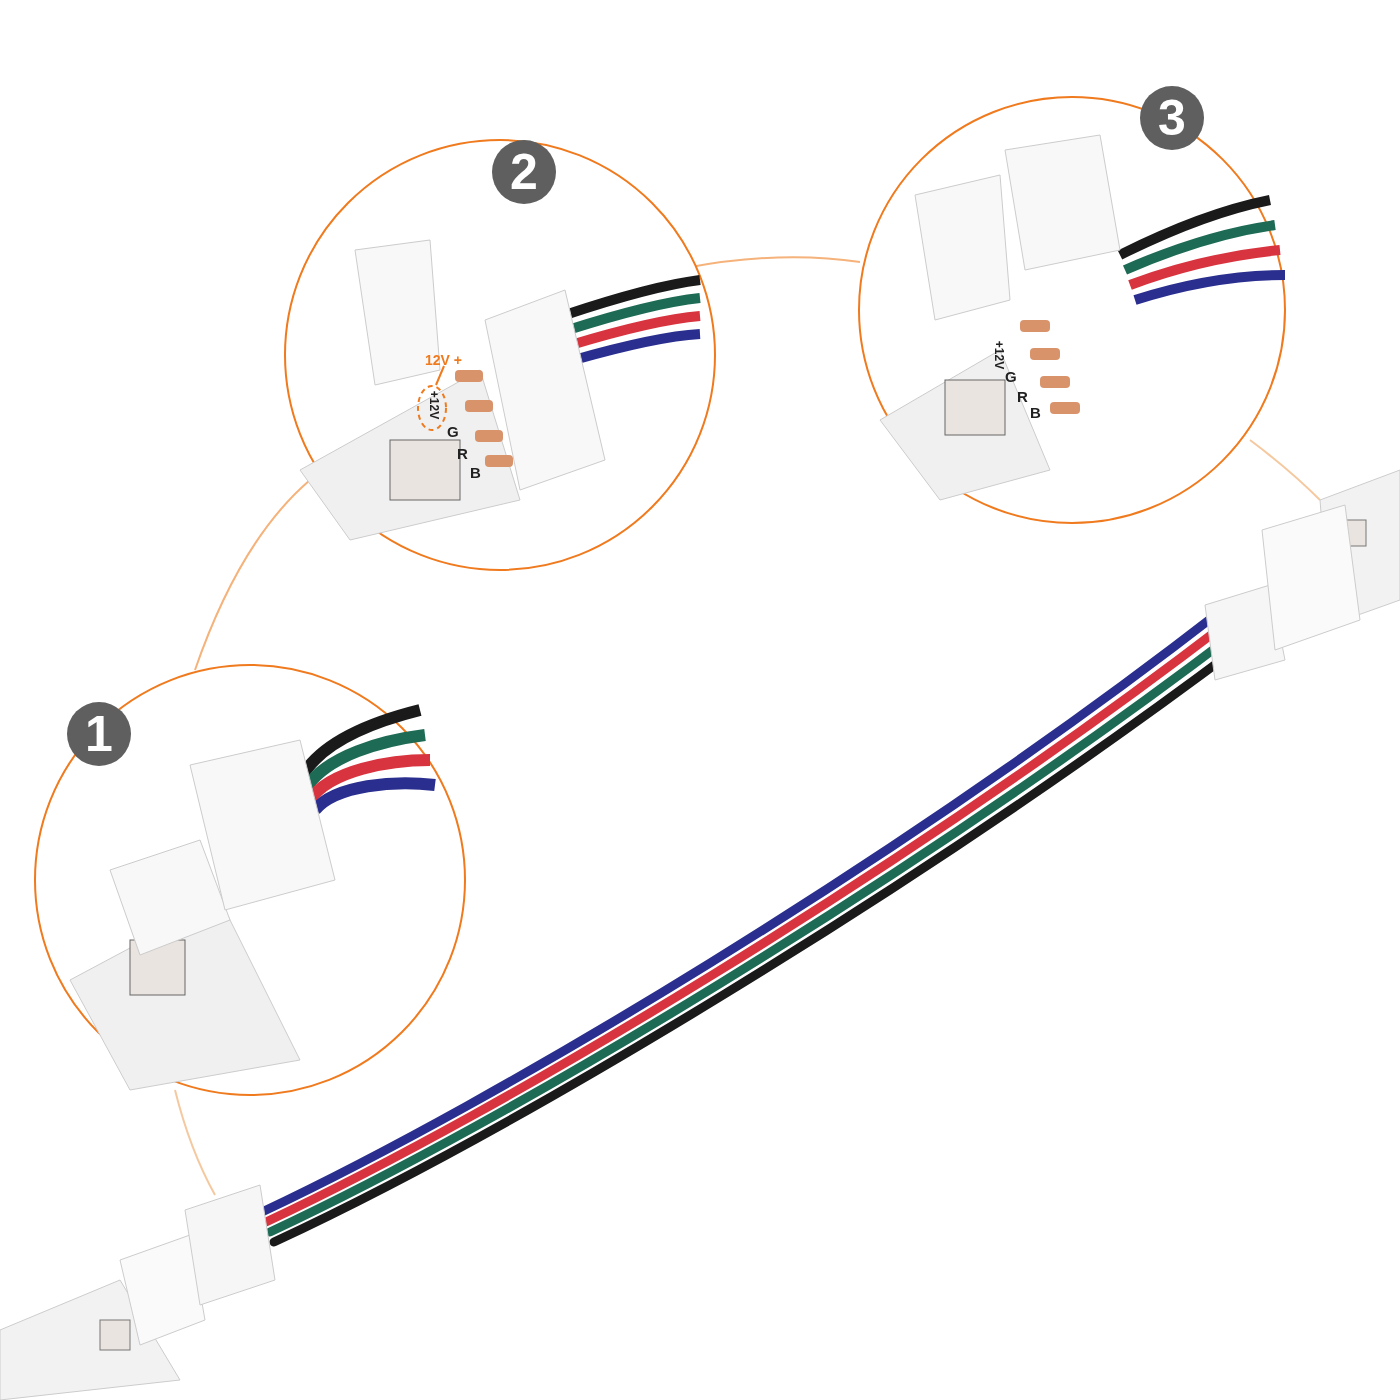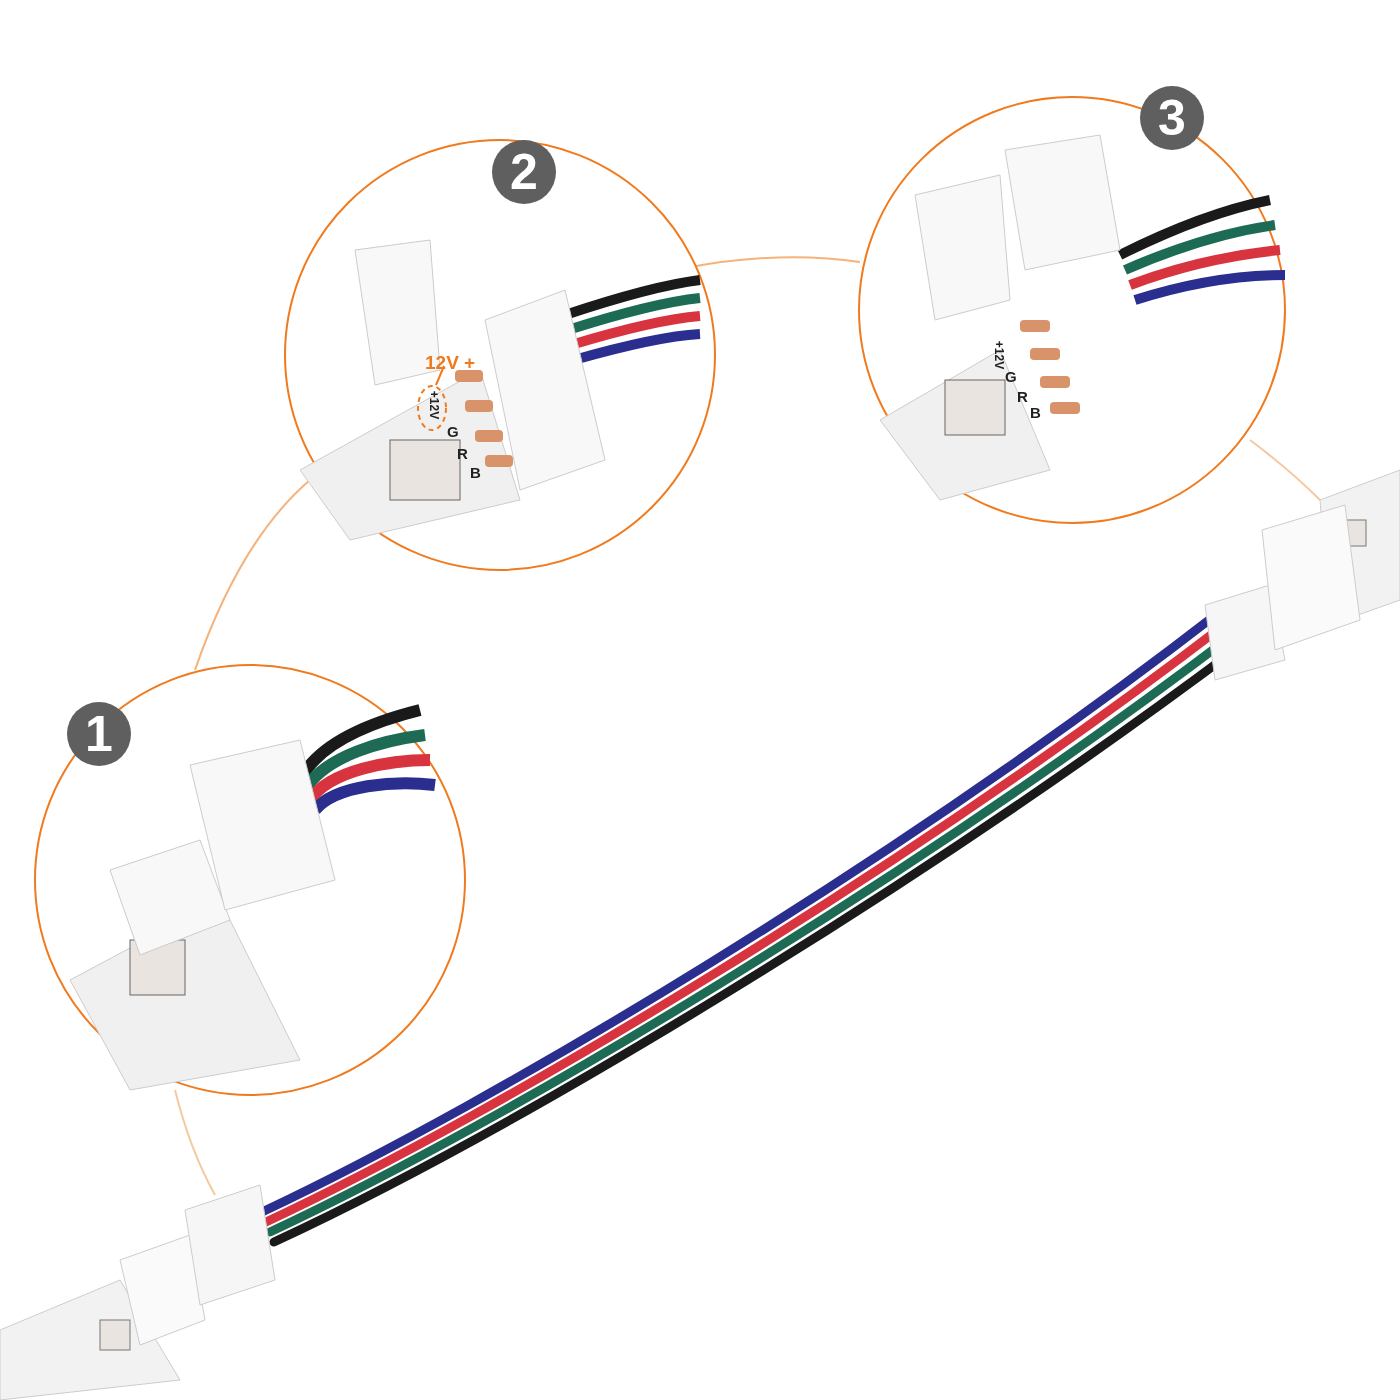--- a/index.html
+++ b/index.html
@@ -90,21 +90,21 @@
       <rect x="1050" y="402" width="30" height="12" rx="4" fill="#d9936b"></rect>
     </g>
   </svg>
 
   
   <div class="badge" style="left:67px;top:702px;">1</div>
   <div class="badge" style="left:492px;top:140px;">2</div>
   <div class="badge" style="left:1140px;top:86px;">3</div>
 
   
-  <div class="lbl orange" style="left:425px;top:352px;font-size:19px;">12V +</div>
+  <div class="lbl orange" style="left:425px;top:352px;font-size:14px;">12V +</div>
   <div class="lbl dark" style="left:420px;top:398px;font-size:12px;transform:rotate(90deg);">+12V</div>
   <div class="lbl dark" style="left:447px;top:423px;font-size:15px;">G</div>
   <div class="lbl dark" style="left:457px;top:445px;font-size:15px;">R</div>
   <div class="lbl dark" style="left:470px;top:464px;font-size:15px;">B</div>
 
   
   <div class="lbl dark" style="left:985px;top:348px;font-size:12px;transform:rotate(90deg);">+12V</div>
   <div class="lbl dark" style="left:1005px;top:368px;font-size:15px;">G</div>
   <div class="lbl dark" style="left:1017px;top:388px;font-size:15px;">R</div>
   <div class="lbl dark" style="left:1030px;top:404px;font-size:15px;">B</div>

